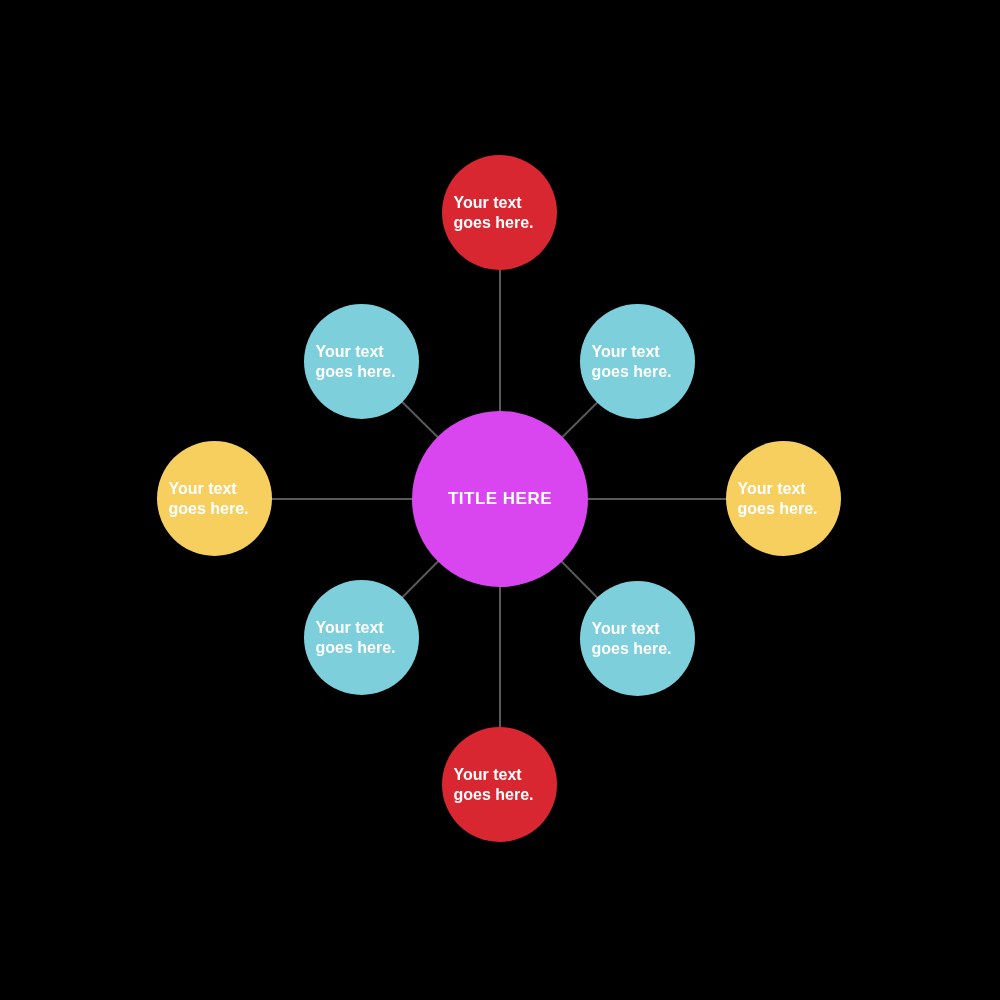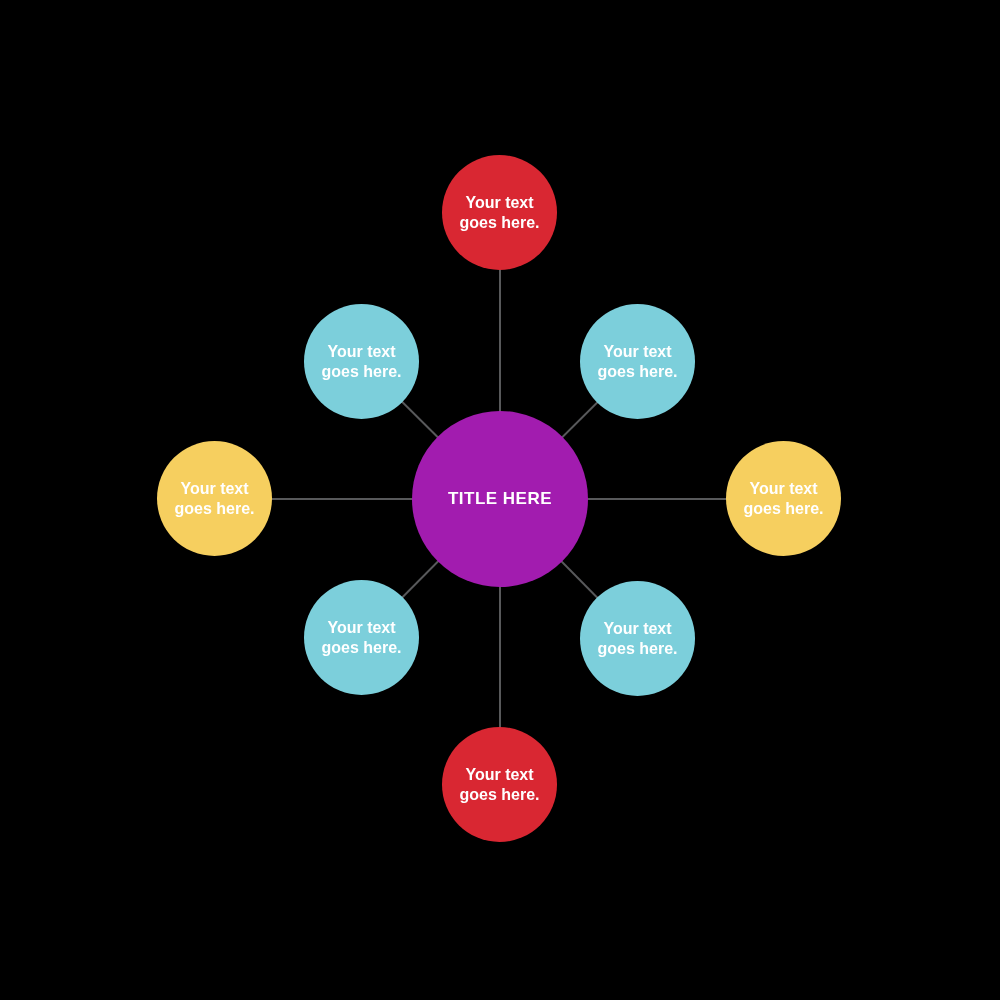--- a/index.html
+++ b/index.html
@@ -28,21 +28,20 @@
   .spoke {
     stroke: var(--color-line, #58595b);
     stroke-width: 2;
   }
   .node {
     position: absolute;
     border-radius: 50%;
     display: flex;
     align-items: center;
     justify-content: center;
-    text-align: center;
     box-sizing: border-box;
   }
   .node-label {
     color: var(--color-text, #fff);
     font-weight: bold;
     font-size: 16px;
     line-height: 1.22;
     max-width: 92px;
     display: inline-block;
   }
@@ -81,21 +80,21 @@
     <line class="spoke" x1="500" y1="499" x2="500" y2="213"></line>
     <line class="spoke" x1="500" y1="499" x2="638" y2="362"></line>
     <line class="spoke" x1="500" y1="499" x2="784" y2="499"></line>
     <line class="spoke" x1="500" y1="499" x2="638" y2="639"></line>
     <line class="spoke" x1="500" y1="499" x2="500" y2="785"></line>
     <line class="spoke" x1="500" y1="499" x2="362" y2="638"></line>
     <line class="spoke" x1="500" y1="499" x2="215" y2="499"></line>
     <line class="spoke" x1="500" y1="499" x2="362" y2="362"></line>
   </svg>
 
-  <div class="node center" style="background-color: #a21caf;">
+  <div class="node center" style="background-color: #d946ef;">
     <span class="node-label">TITLE HERE</span>
   </div>
 
   <div class="node satellite pos-top" style="background-color: rgb(217, 39, 50);">
     <span class="node-label">Your text goes here.</span>
   </div>
 
   <div class="node satellite pos-top-right" style="background-color: rgb(124, 207, 219);">
     <span class="node-label">Your text goes here.</span>
   </div>

